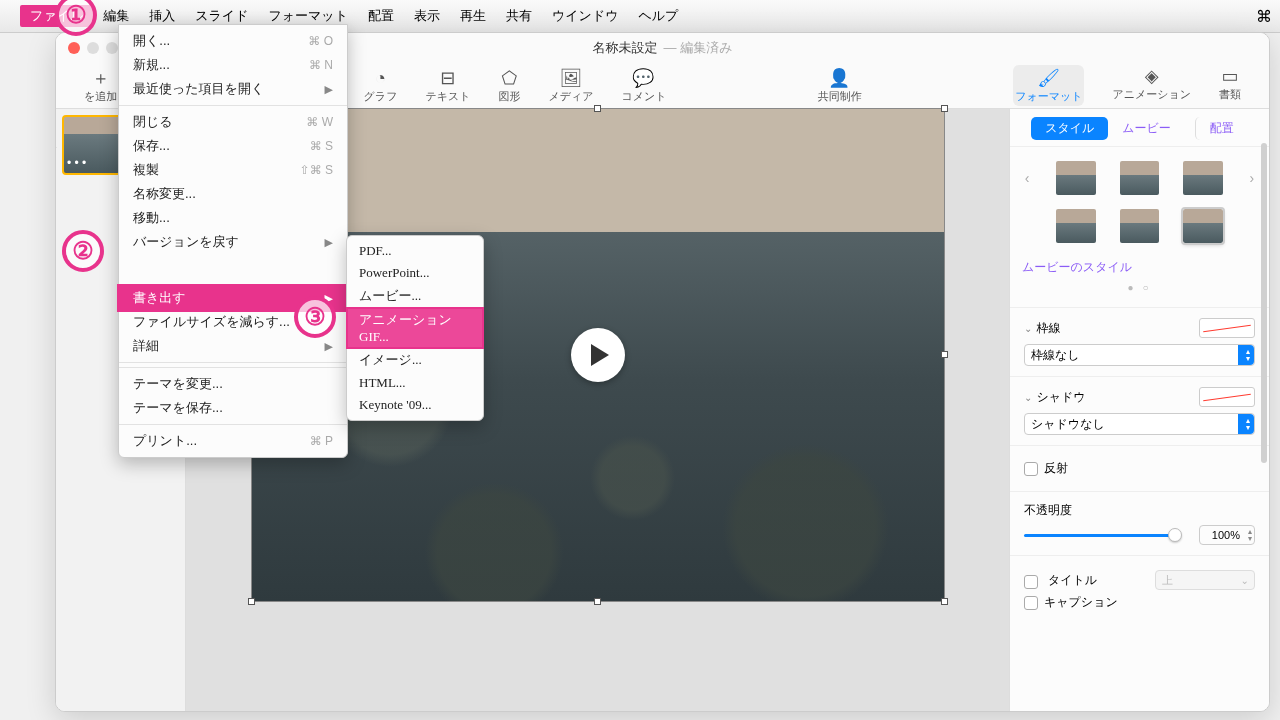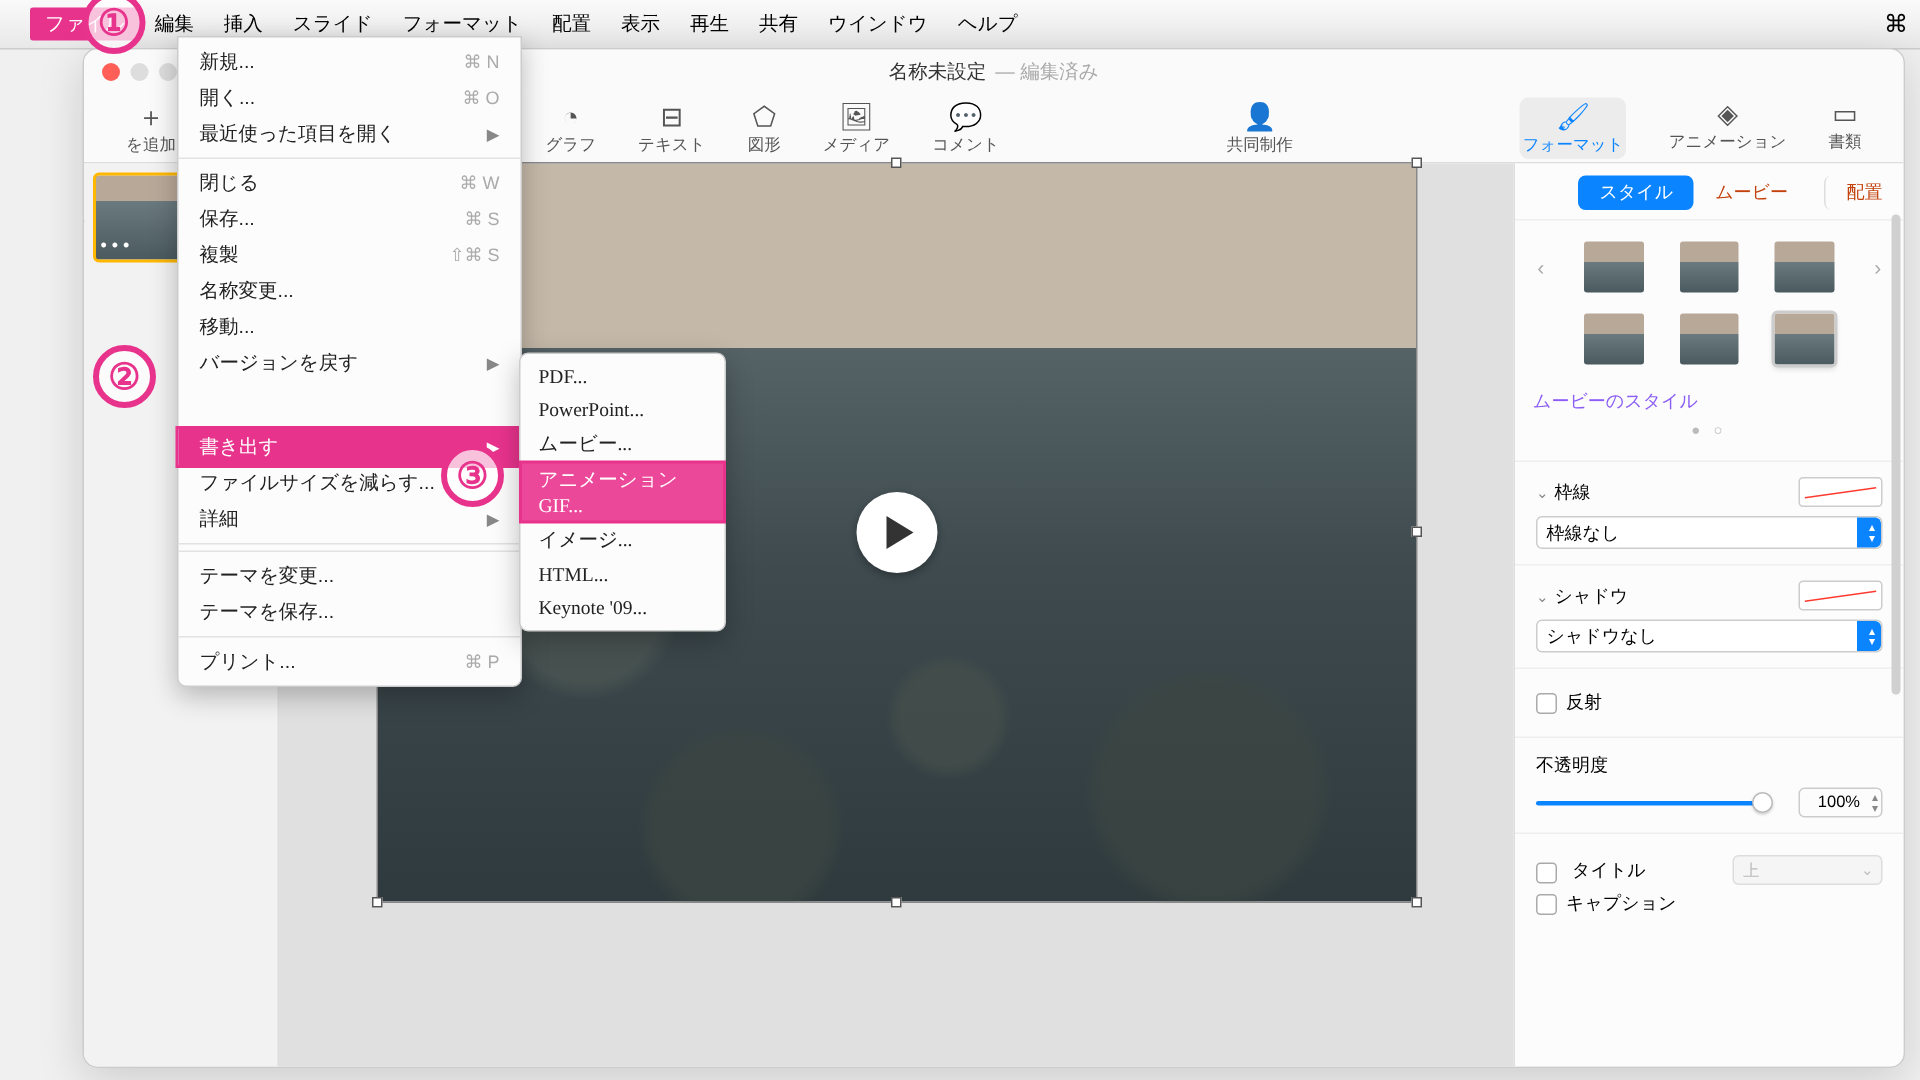--- a/index.html
+++ b/index.html
@@ -41,22 +41,22 @@
 .sel-handles { position: absolute; inset: -1px; border: 1px solid #888; pointer-events: none; }
 .sel-handles i { position: absolute; width: 7px; height: 7px; background: #fff; border: 1px solid #555; }
 .sel-handles i.tl { left: -4px; top: -4px; } .sel-handles i.tm { left: 50%; top: -4px; margin-left: -4px; }
 .sel-handles i.tr { right: -4px; top: -4px; } .sel-handles i.ml { left: -4px; top: 50%; margin-top: -4px; }
 .sel-handles i.mr { right: -4px; top: 50%; margin-top: -4px; } .sel-handles i.bl { left: -4px; bottom: -4px; }
 .sel-handles i.bm { left: 50%; bottom: -4px; margin-left: -4px; } .sel-handles i.br { right: -4px; bottom: -4px; }
 .play-btn { position: absolute; left: 50%; top: 50%; width: 54px; height: 54px; margin: -27px 0 0 -27px; background: #fff; border-radius: 50%; display: flex; align-items: center; justify-content: center; box-shadow: 0 2px 6px rgba(0,0,0,.3); }
 .play-btn::after { content: ""; border-left: 18px solid #333; border-top: 11px solid transparent; border-bottom: 11px solid transparent; margin-left: 4px; }
 
 .inspector { width: 260px; background: #fcfcfc; border-left: 1px solid #ddd; display: flex; flex-direction: column; font-size: 12px; overflow-y: auto; }
-.insp-tabs { display: flex; justify-content: flex-end; gap: 0; padding: 8px 0 6px; border-bottom: 1px solid #eee; }
-.insp-tab { padding: 3px 14px; color: #c2410c; border-radius: 5px; }
+.insp-tabs { display: flex; justify-content: center; gap: 0; padding: 8px 0 6px; border-bottom: 1px solid #eee; }
+.insp-tab { padding: 3px 14px; color: #8b5cf6; border-radius: 5px; }
 .insp-tab.active { background: #0a84ff; color: #fff; }
 .insp-tab.sep { border-left: 1px solid #ddd; margin-left: 10px; padding-left: 14px; }
 .style-thumbs { padding: 14px 12px 6px; }
 .thumb-row { display: flex; justify-content: center; gap: 24px; margin-bottom: 14px; align-items: center; }
 .thumb { width: 46px; height: 34px; background: linear-gradient(#b8a898 0%, #b8a898 40%, #6b7a7f 40%, #4a5a5f 100%); border-radius: 2px; }
 .thumb.sel { outline: 2px solid #ccc; box-shadow: 0 2px 4px rgba(0,0,0,.2); }
 .arrow-nav { color: #aaa; font-size: 14px; cursor: default; width: 12px; text-align: center; }
 .style-label { text-align: left; color: #8b5cf6; padding: 2px 0 6px; }
 .dots-ind { text-align: center; color: #bbb; font-size: 10px; letter-spacing: 3px; padding-bottom: 8px; }
 .insp-section { padding: 10px 14px; border-top: 1px solid #eee; }
@@ -291,26 +291,26 @@
           <span>キャプション</span>
         </div>
       </div>
       <div class="scrollbar"></div>
     </div>
   </div>
 </div>
 
 <div class="dropdown">
   <div class="dd-item">
+      <span>開く...</span>
+      <span class="sc">⌘ O</span>
+    </div>
+  <div class="dd-item">
       <span>新規...</span>
       <span class="sc">⌘ N</span>
-    </div>
-  <div class="dd-item">
-      <span>開く...</span>
-      <span class="sc">⌘ O</span>
     </div>
   <div class="dd-item">
       <span>最近使った項目を開く</span>
       <span class="sub">▶</span>
     </div>
   <div class="dd-sep"></div>
   <div class="dd-item">
       <span>閉じる</span>
       <span class="sc">⌘ W</span>
     </div>

